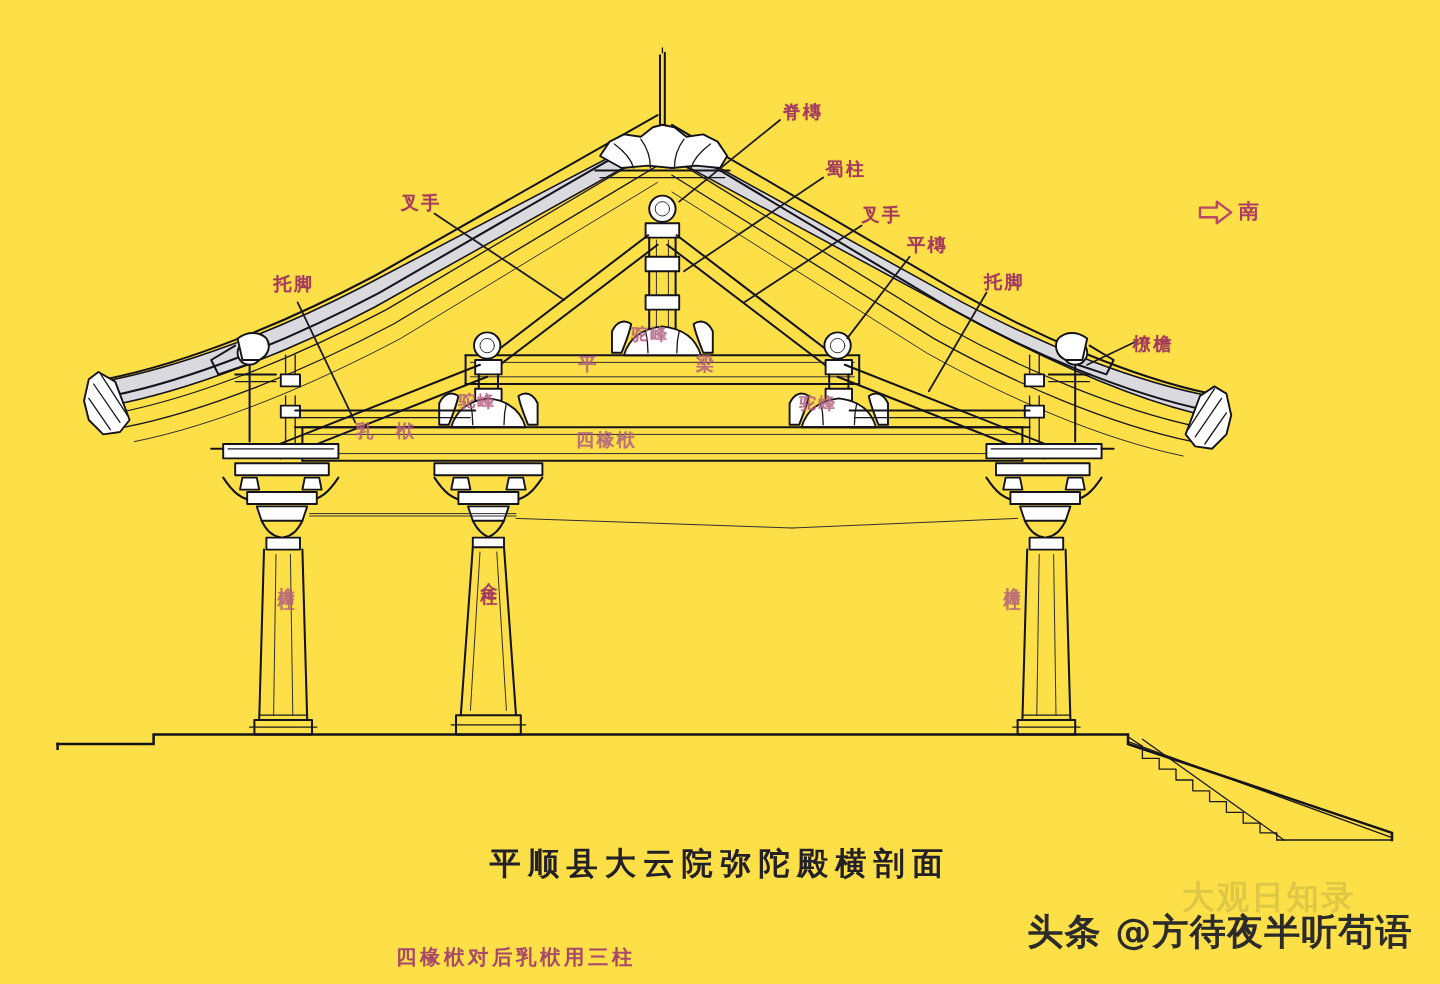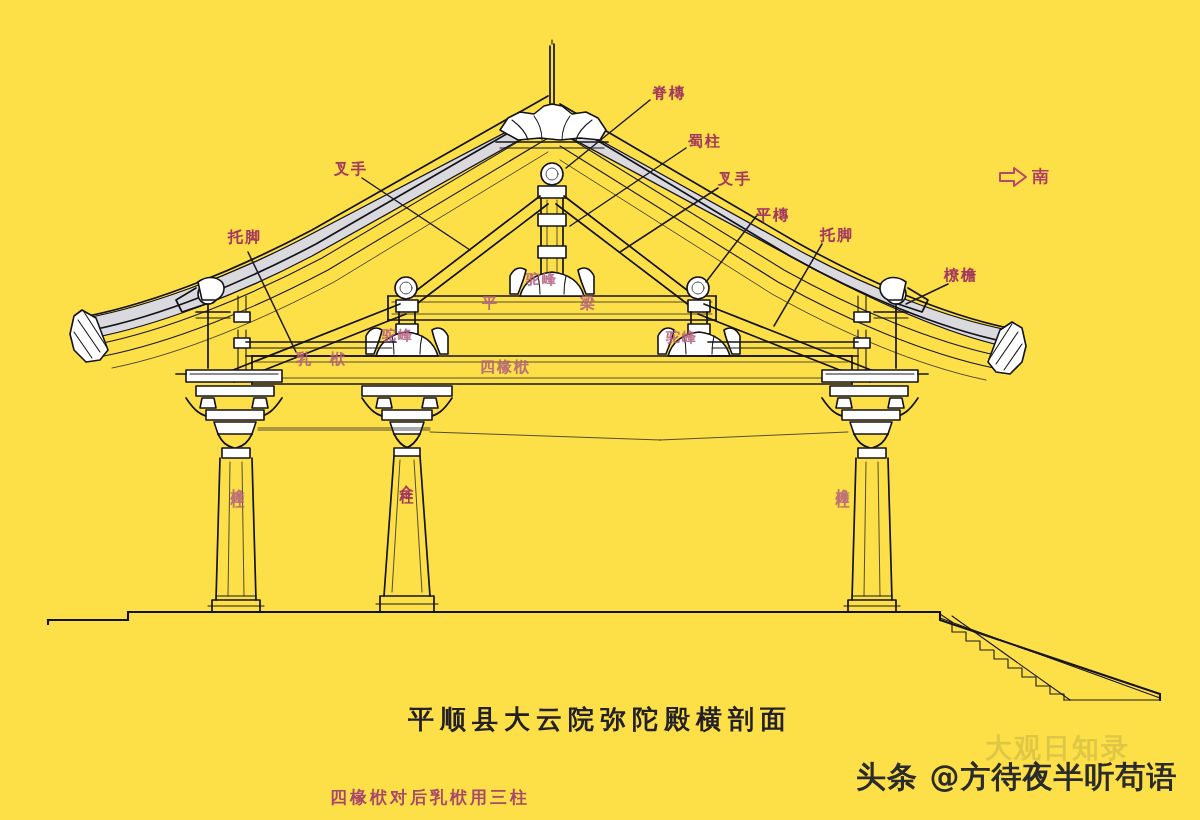--- a/index.html
+++ b/index.html
@@ -464,25 +464,25 @@
       <path class="leader" d="M 248 252 L 296 352"></path>
     </g>
   </svg>
 
   <div class="label" style="left:652px; top:86px;">脊槫</div>
 
   <div class="label" style="left:688px; top:134px;">蜀柱</div>
 
   <div class="label" style="left:718px; top:172px;">叉手</div>
 
-  <div class="label" style="left:756px; top:208px;">平槫</div>
+  <div class="label" style="left:756px; top:198px;font-family:Liberation Mono, monospace;">平槫</div>
 
   <div class="label" style="left:820px; top:228px;">托脚</div>
 
-  <div class="label" style="left:944px; top:268px;">橑檐</div>
+  <div class="label" style="left:944px; top:280px;">橑檐</div>
 
   <div class="label" style="left:334px; top:162px;">叉手</div>
 
   <div class="label" style="left:228px; top:230px;">托脚</div>
 
   <div class="label faint" style="left:526px; top:272px; font-size:14px;">驼峰</div>
 
   <div class="label faint" style="left:382px; top:328px; font-size:14px;">驼峰</div>
 
   <div class="label faint" style="left:666px; top:330px; font-size:14px;">驼峰</div>

